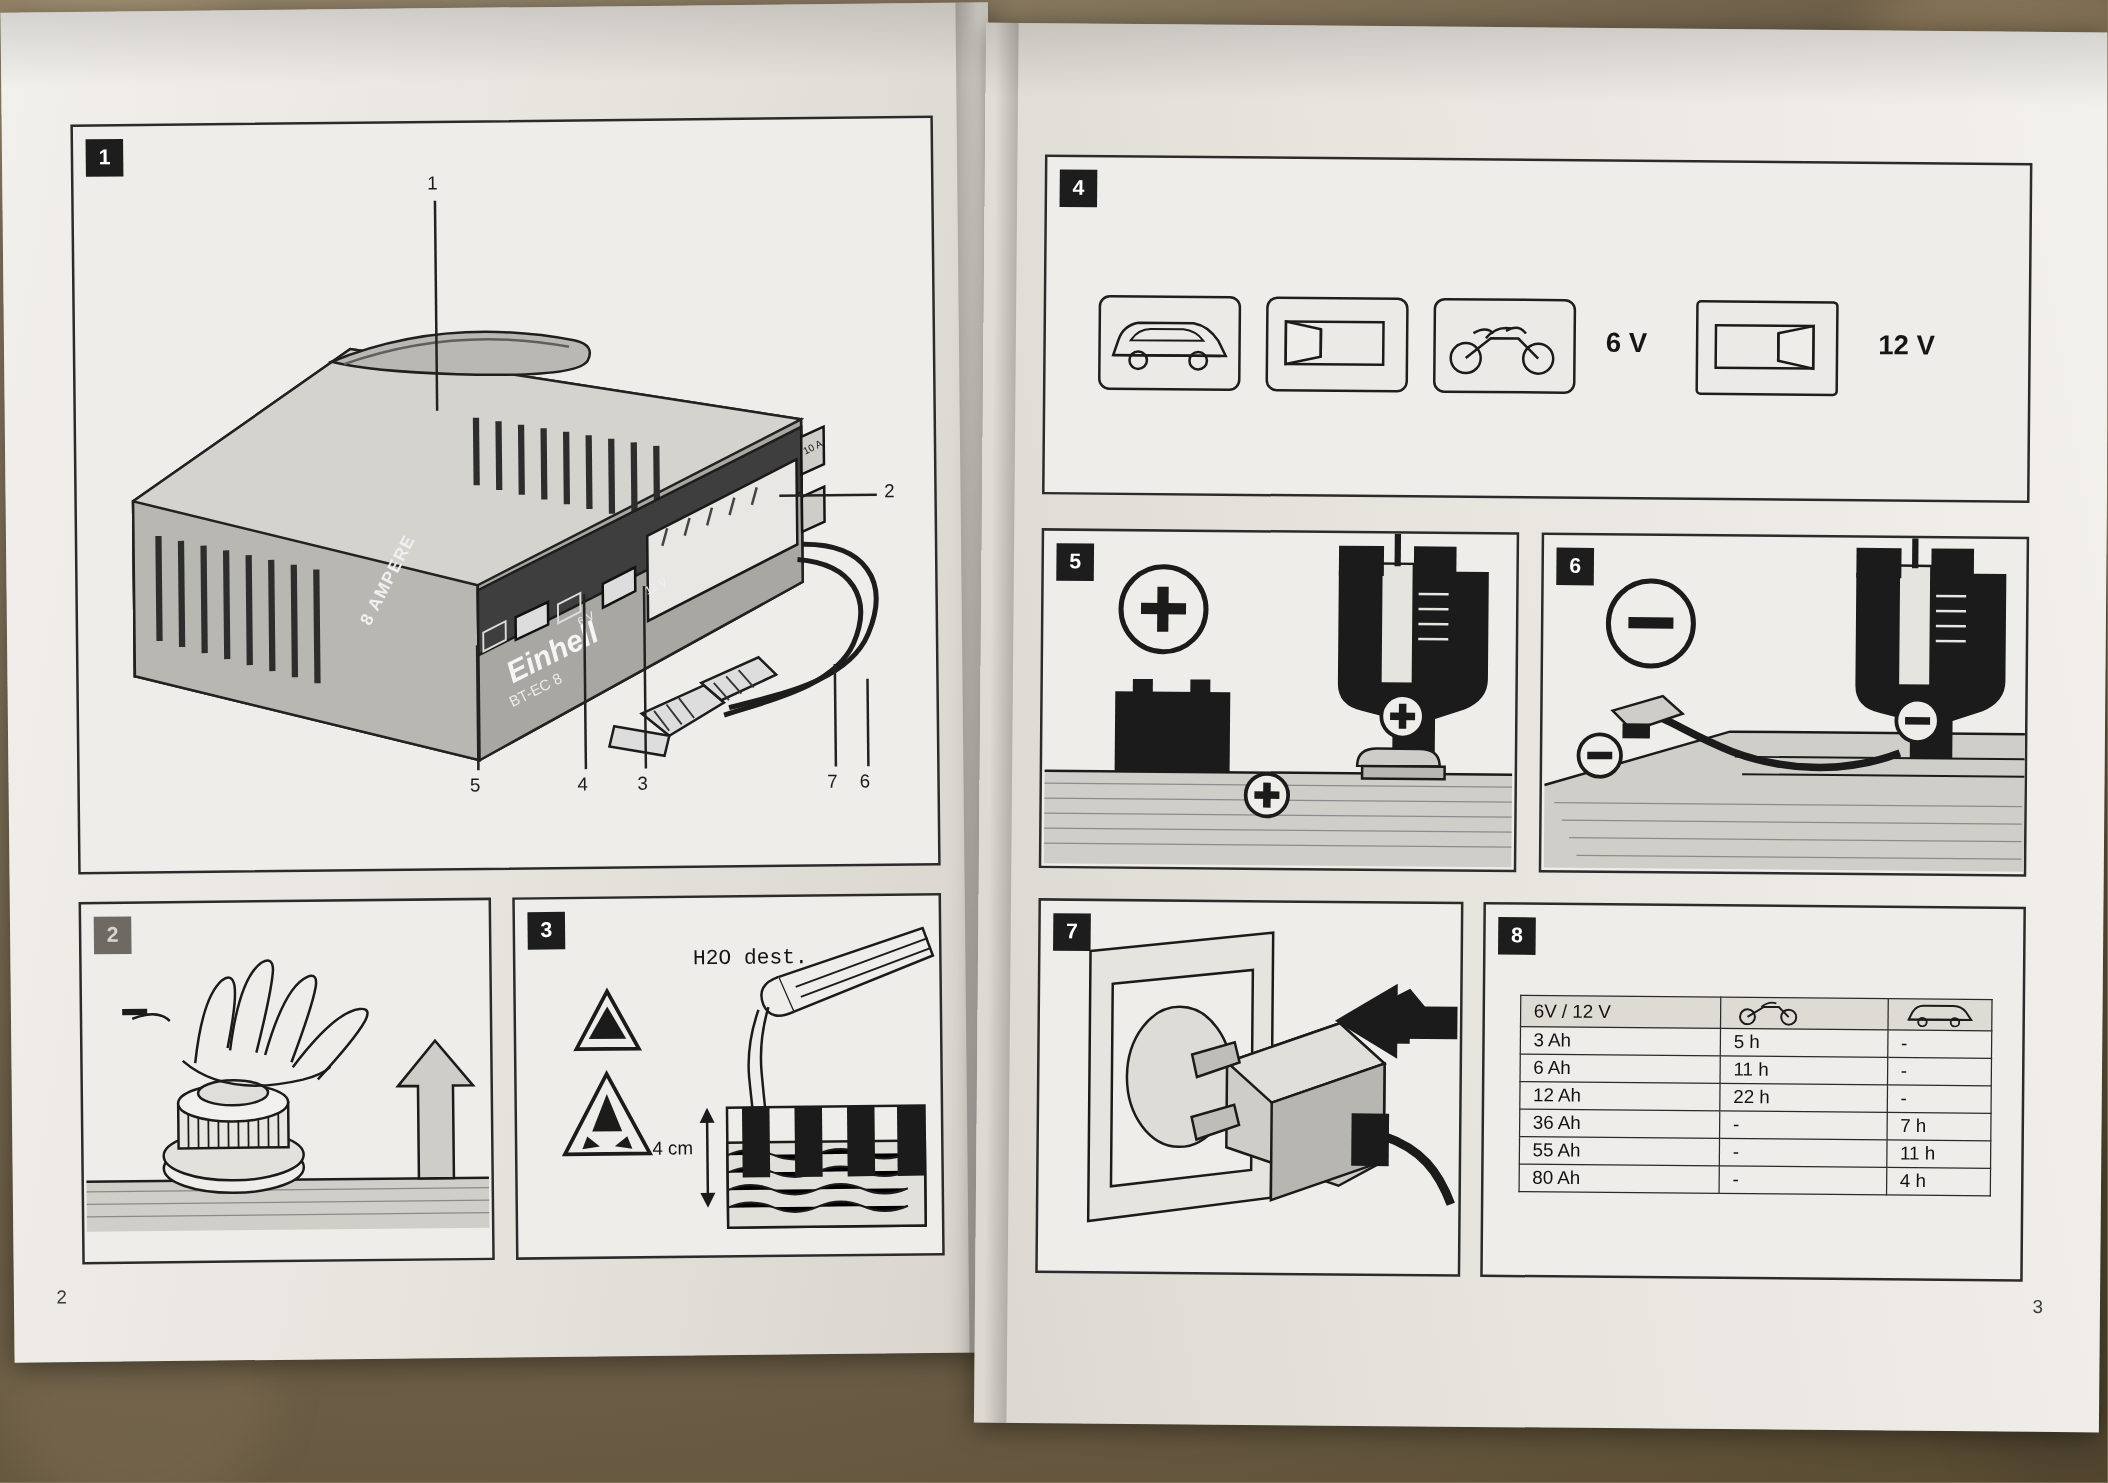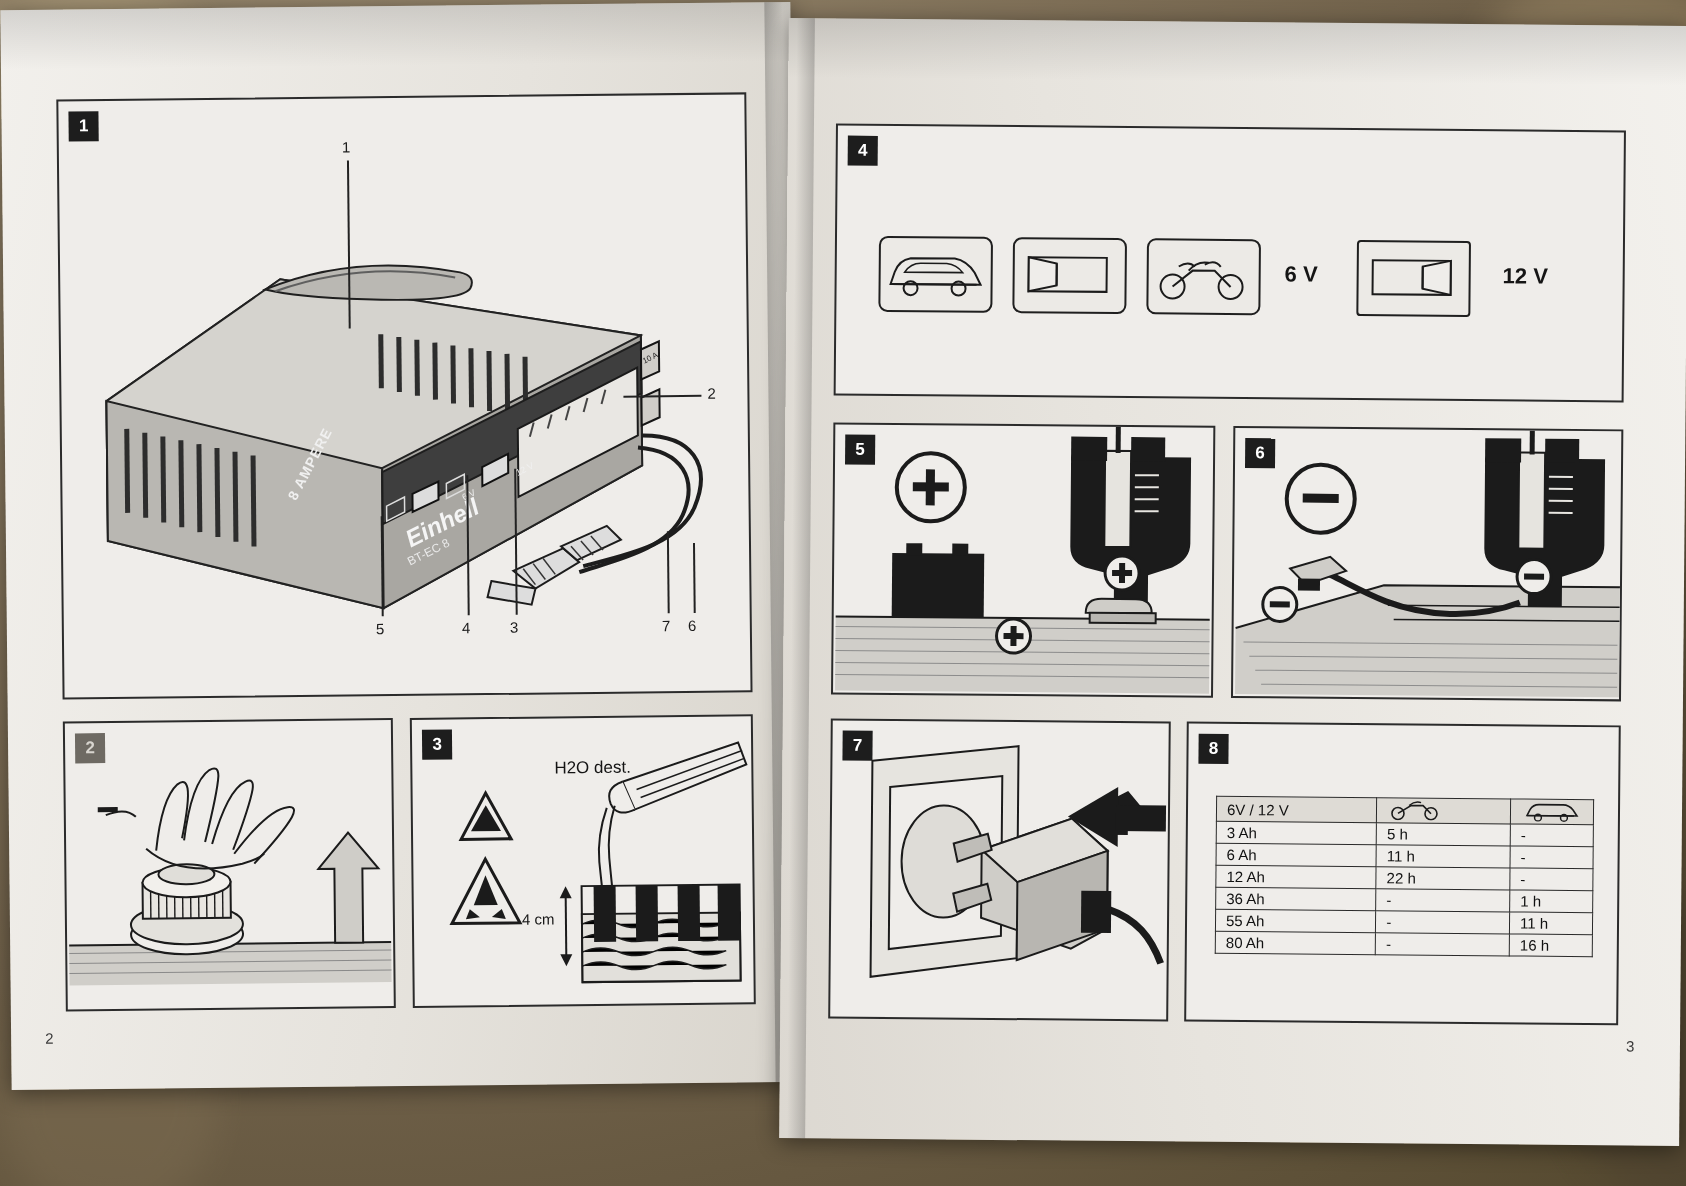--- a/index.html
+++ b/index.html
@@ -308,21 +308,21 @@
         </g>
         <rect x="180" y="168" width="22" height="56" fill="#1b1b1b"></rect>
         <rect x="222" y="168" width="22" height="56" fill="#1b1b1b"></rect>
         <rect x="264" y="168" width="22" height="56" fill="#1b1b1b"></rect>
         <rect x="304" y="168" width="22" height="56" fill="#1b1b1b"></rect>
 
         <line x1="152" y1="176" x2="152" y2="240" stroke="#1b1b1b" stroke-width="2"></line>
         <polygon points="152,168 146,180 158,180" fill="#1b1b1b"></polygon>
         <polygon points="152,248 146,236 158,236" fill="#1b1b1b"></polygon>
       </svg>
-      <div class="txt" style="left:142px;top:40px;font-size:17px;">H2O dest.</div>
+      <div class="txt" style="left:142px;top:40px;font-size:17px;font-family:Liberation Mono, monospace;">H2O dest.</div>
       <div class="txt" style="left:108px;top:192px;font-size:15px;">4 cm</div>
     </div>
 
     <div class="pagenum" style="left:34px;top:1020px;">2</div>
   </div>
 
   <div class="sheet" id="sheet-right">
     <div class="page-shadow-top"></div>
     <div class="fold" style="left:0;background:linear-gradient(270deg, rgba(0,0,0,.20), rgba(0,0,0,0) 70%);"></div>
 
@@ -520,31 +520,31 @@
             <td>-</td>
           </tr>
           <tr>
             <td>12 Ah</td>
             <td>22 h</td>
             <td>-</td>
           </tr>
           <tr>
             <td>36 Ah</td>
             <td>-</td>
-            <td>1 h</td>
+            <td>7 h</td>
           </tr>
           <tr>
             <td>55 Ah</td>
             <td>-</td>
             <td>11 h</td>
           </tr>
           <tr>
             <td>80 Ah</td>
             <td>-</td>
-            <td>16 h</td>
+            <td>4 h</td>
           </tr>
         </tbody>
       </table>
     </div>
 
     <div class="pagenum" style="left:846px;top:1012px;">3</div>
   </div>
 
 </div>
 

